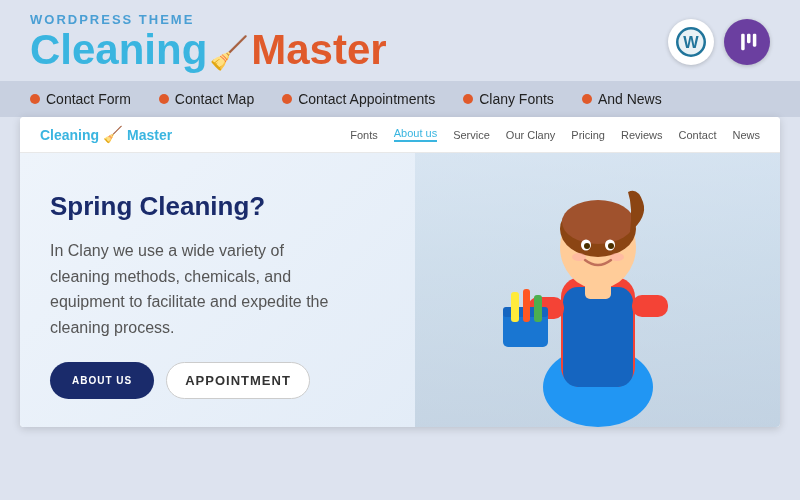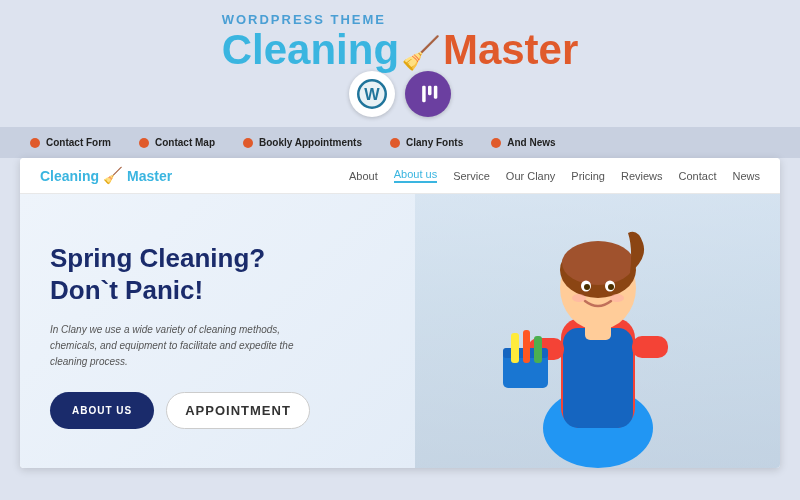--- a/index.html
+++ b/index.html
@@ -11,21 +11,20 @@
       background: #dde3ef;
     }
 
     
     .header {
       background: #dde3ef;
       padding: 12px 30px 10px 30px;
       display: flex;
       align-items: center;
       justify-content: space-between;
-      flex-direction: column;
     }
     .header-left {}
     .header-subtitle {
       font-size: 13px;
       font-weight: bold;
       color: #4a9fd4;
       letter-spacing: 2px;
       text-transform: uppercase;
       margin-bottom: 2px;
     }
@@ -78,22 +77,22 @@
       padding: 10px 30px;
       display: flex;
       align-items: center;
       gap: 0;
     }
     .feature-item {
       display: flex;
       align-items: center;
       gap: 6px;
       color: #222;
-      font-size: 10px;
-      font-weight: 700;
+      font-size: 14px;
+      font-weight: 400;
       margin-right: 28px;
       white-space: nowrap;
     }
     .feature-dot {
       width: 10px;
       height: 10px;
       border-radius: 50%;
       background: #e05a2b;
       flex-shrink: 0;
     }
@@ -164,26 +163,25 @@
       justify-content: center;
     }
     .hero-title {
       font-size: 26px;
       font-weight: 900;
       color: #1a2b6b;
       line-height: 1.2;
       margin-bottom: 16px;
     }
     .hero-desc {
-      font-size: 10px;
+      font-size: 16px;
       color: #555;
       line-height: 1.6;
       margin-bottom: 22px;
       max-width: 280px;
-      font-style: italic;
     }
     .hero-buttons {
       display: flex;
       gap: 12px;
     }
     .btn-about {
       background: #1a2b6b;
       color: #fff;
       border: none;
       border-radius: 30px;
@@ -267,57 +265,56 @@
   <div class="feature-item">
     <span class="feature-dot"></span>
     <span>Contact Form</span>
   </div>
   <div class="feature-item">
     <span class="feature-dot"></span>
     <span>Contact Map</span>
   </div>
   <div class="feature-item">
     <span class="feature-dot"></span>
-    <span>Bookly Appointments</span>
+    <span>Contact Appointments</span>
   </div>
   <div class="feature-item">
     <span class="feature-dot"></span>
     <span>Clany Fonts</span>
   </div>
   <div class="feature-item">
     <span class="feature-dot"></span>
     <span>And News</span>
   </div>
 </div>
 
 <div class="preview-card">
 
   <div class="preview-nav">
     <div class="preview-logo">
       <span class="preview-logo-text">Cleaning</span>
       <span class="preview-logo-icon">🧹</span>
       <span class="preview-logo-text">Master</span>
     </div>
     <div class="preview-nav-links">
-      <a class="nav-link">About</a>
+      <a class="nav-link">Fonts</a>
       <a class="nav-link active">About us</a>
       <a class="nav-link">Service</a>
       <a class="nav-link">Our Clany</a>
       <a class="nav-link">Pricing</a>
       <a class="nav-link">Reviews</a>
       <a class="nav-link">Contact</a>
       <a class="nav-link">News</a>
     </div>
   </div>
 
   <div class="preview-hero">
     <div class="hero-content">
       <div class="hero-title">
         <div>Spring Cleaning?</div>
-        <div>Don`t Panic!</div>
       </div>
       <div class="hero-desc">In Clany we use a wide variety of cleaning methods, chemicals, and equipment to facilitate and expedite the cleaning process.</div>
       <div class="hero-buttons">
         <button class="btn-about">ABOUT US</button>
         <button class="btn-appointment">APPOINTMENT</button>
       </div>
     </div>
 
     <div class="hero-image">
       <div class="kitchen-bg"></div>

